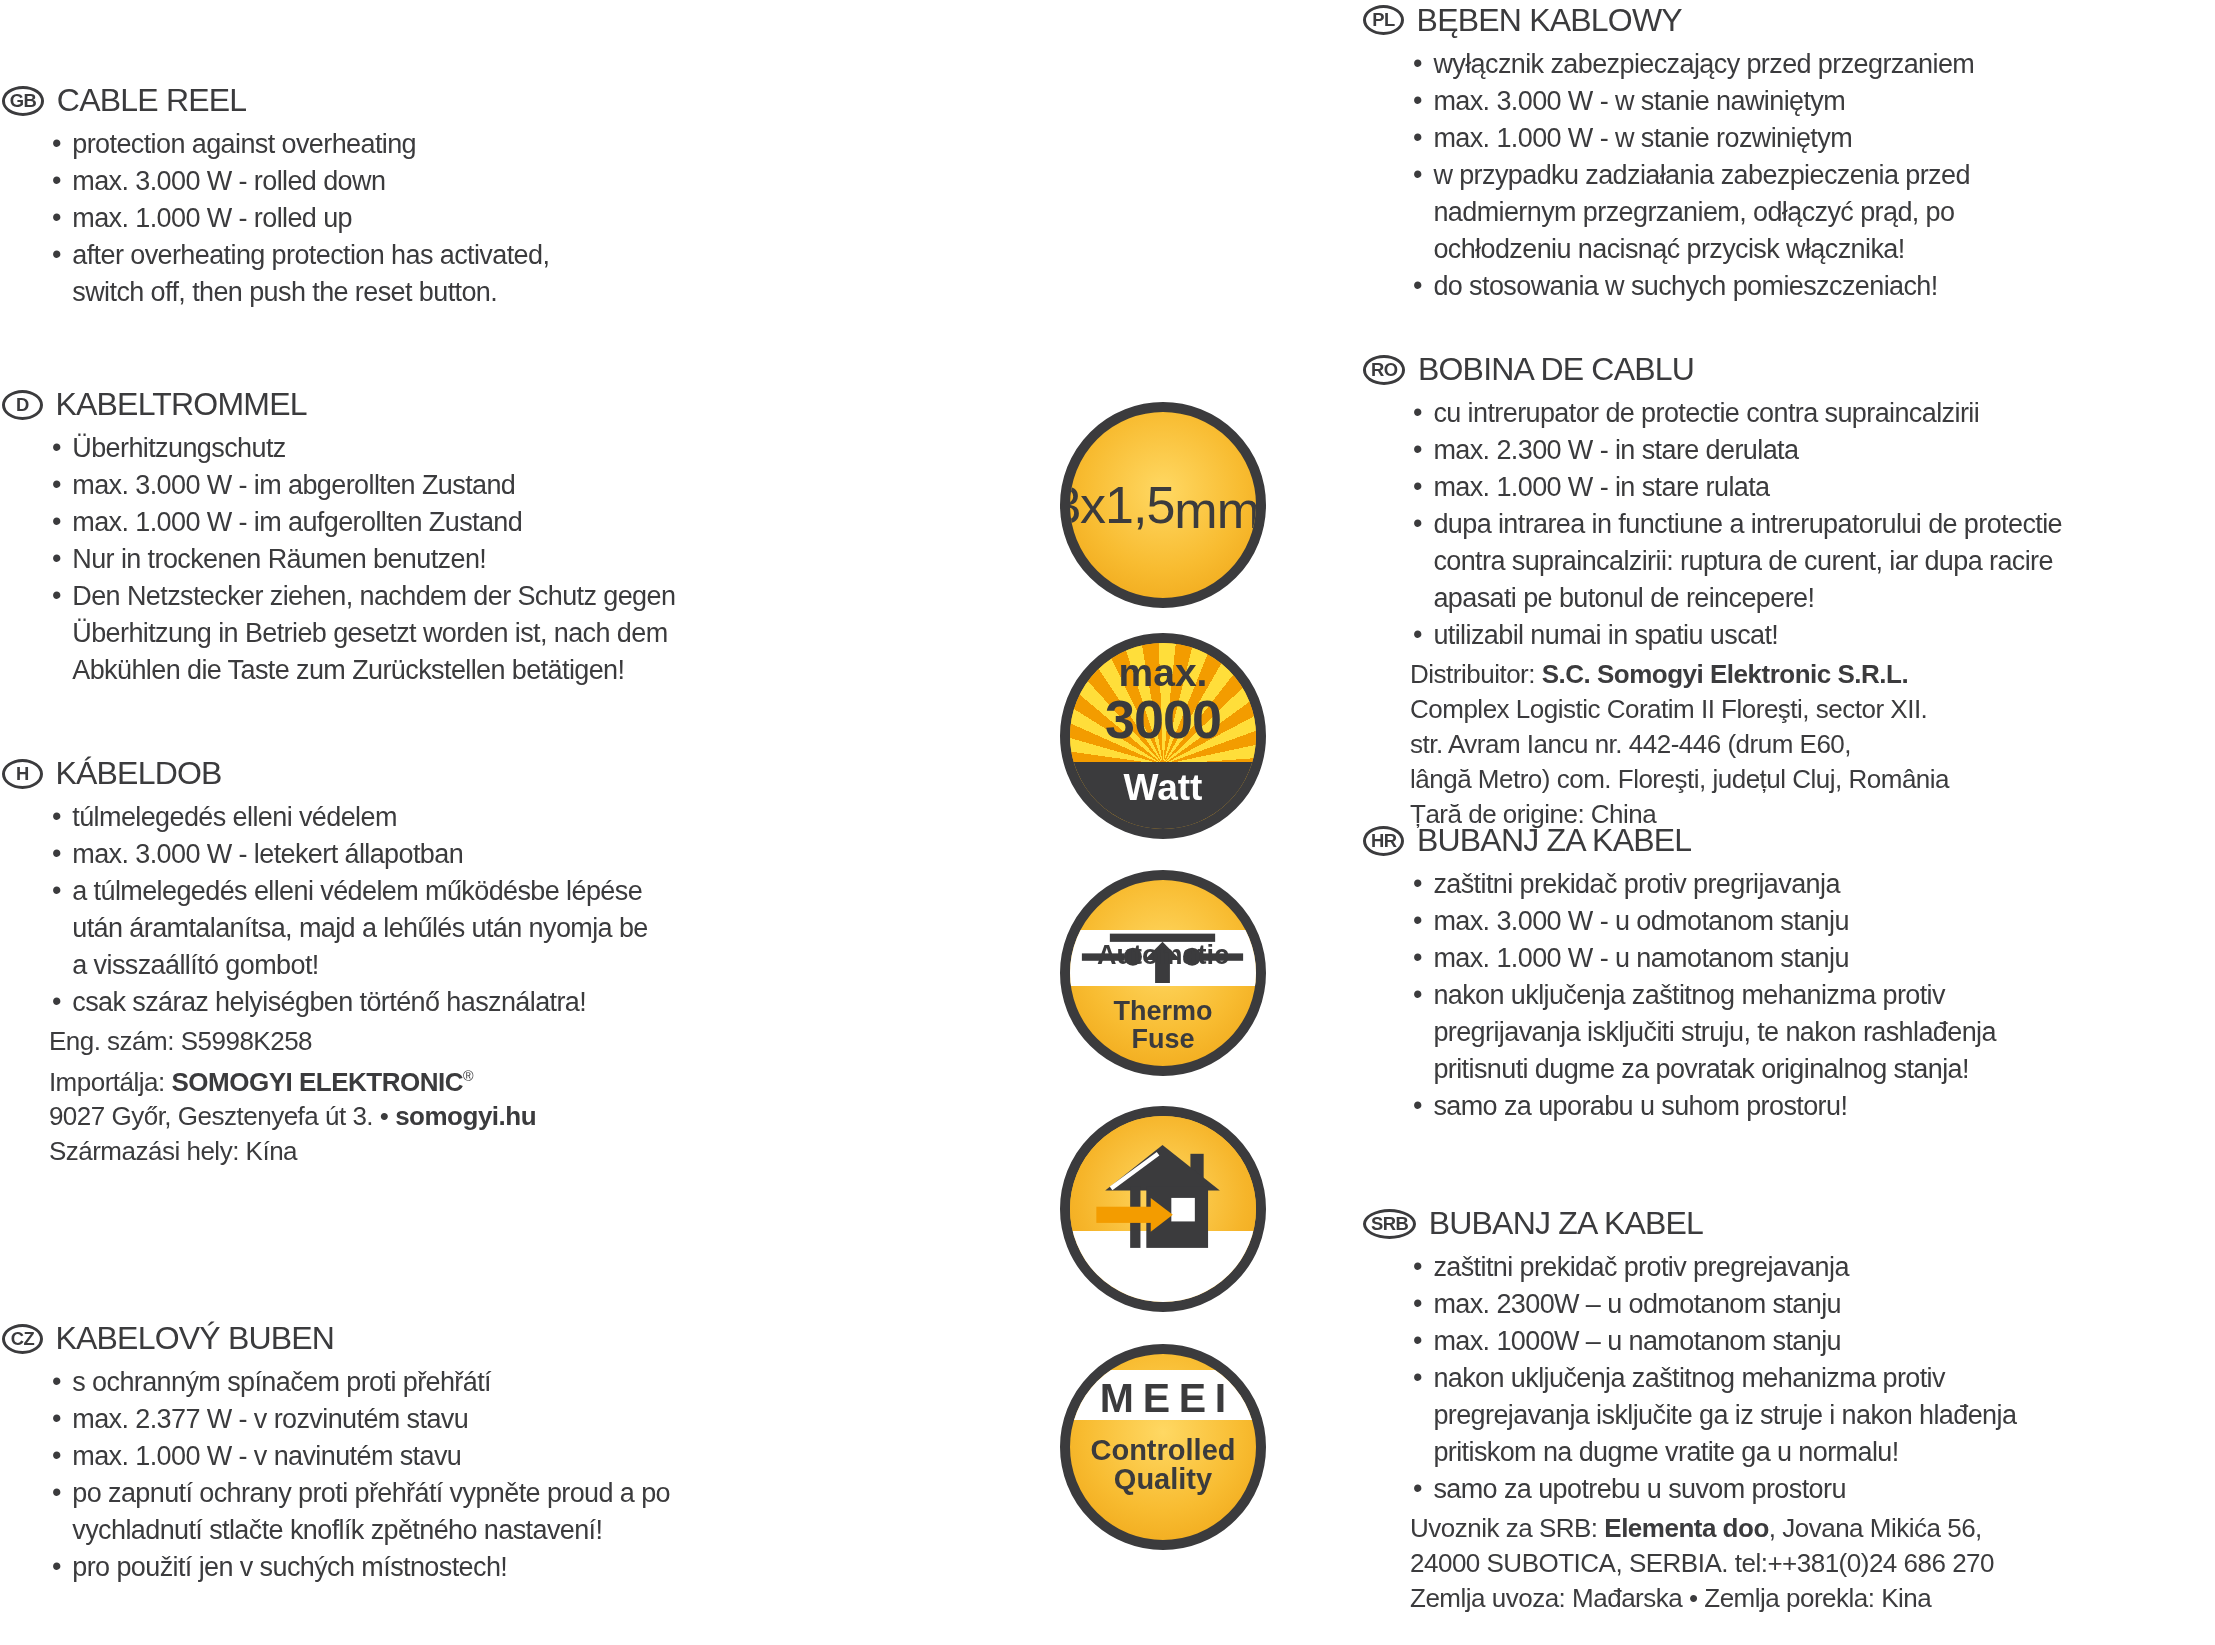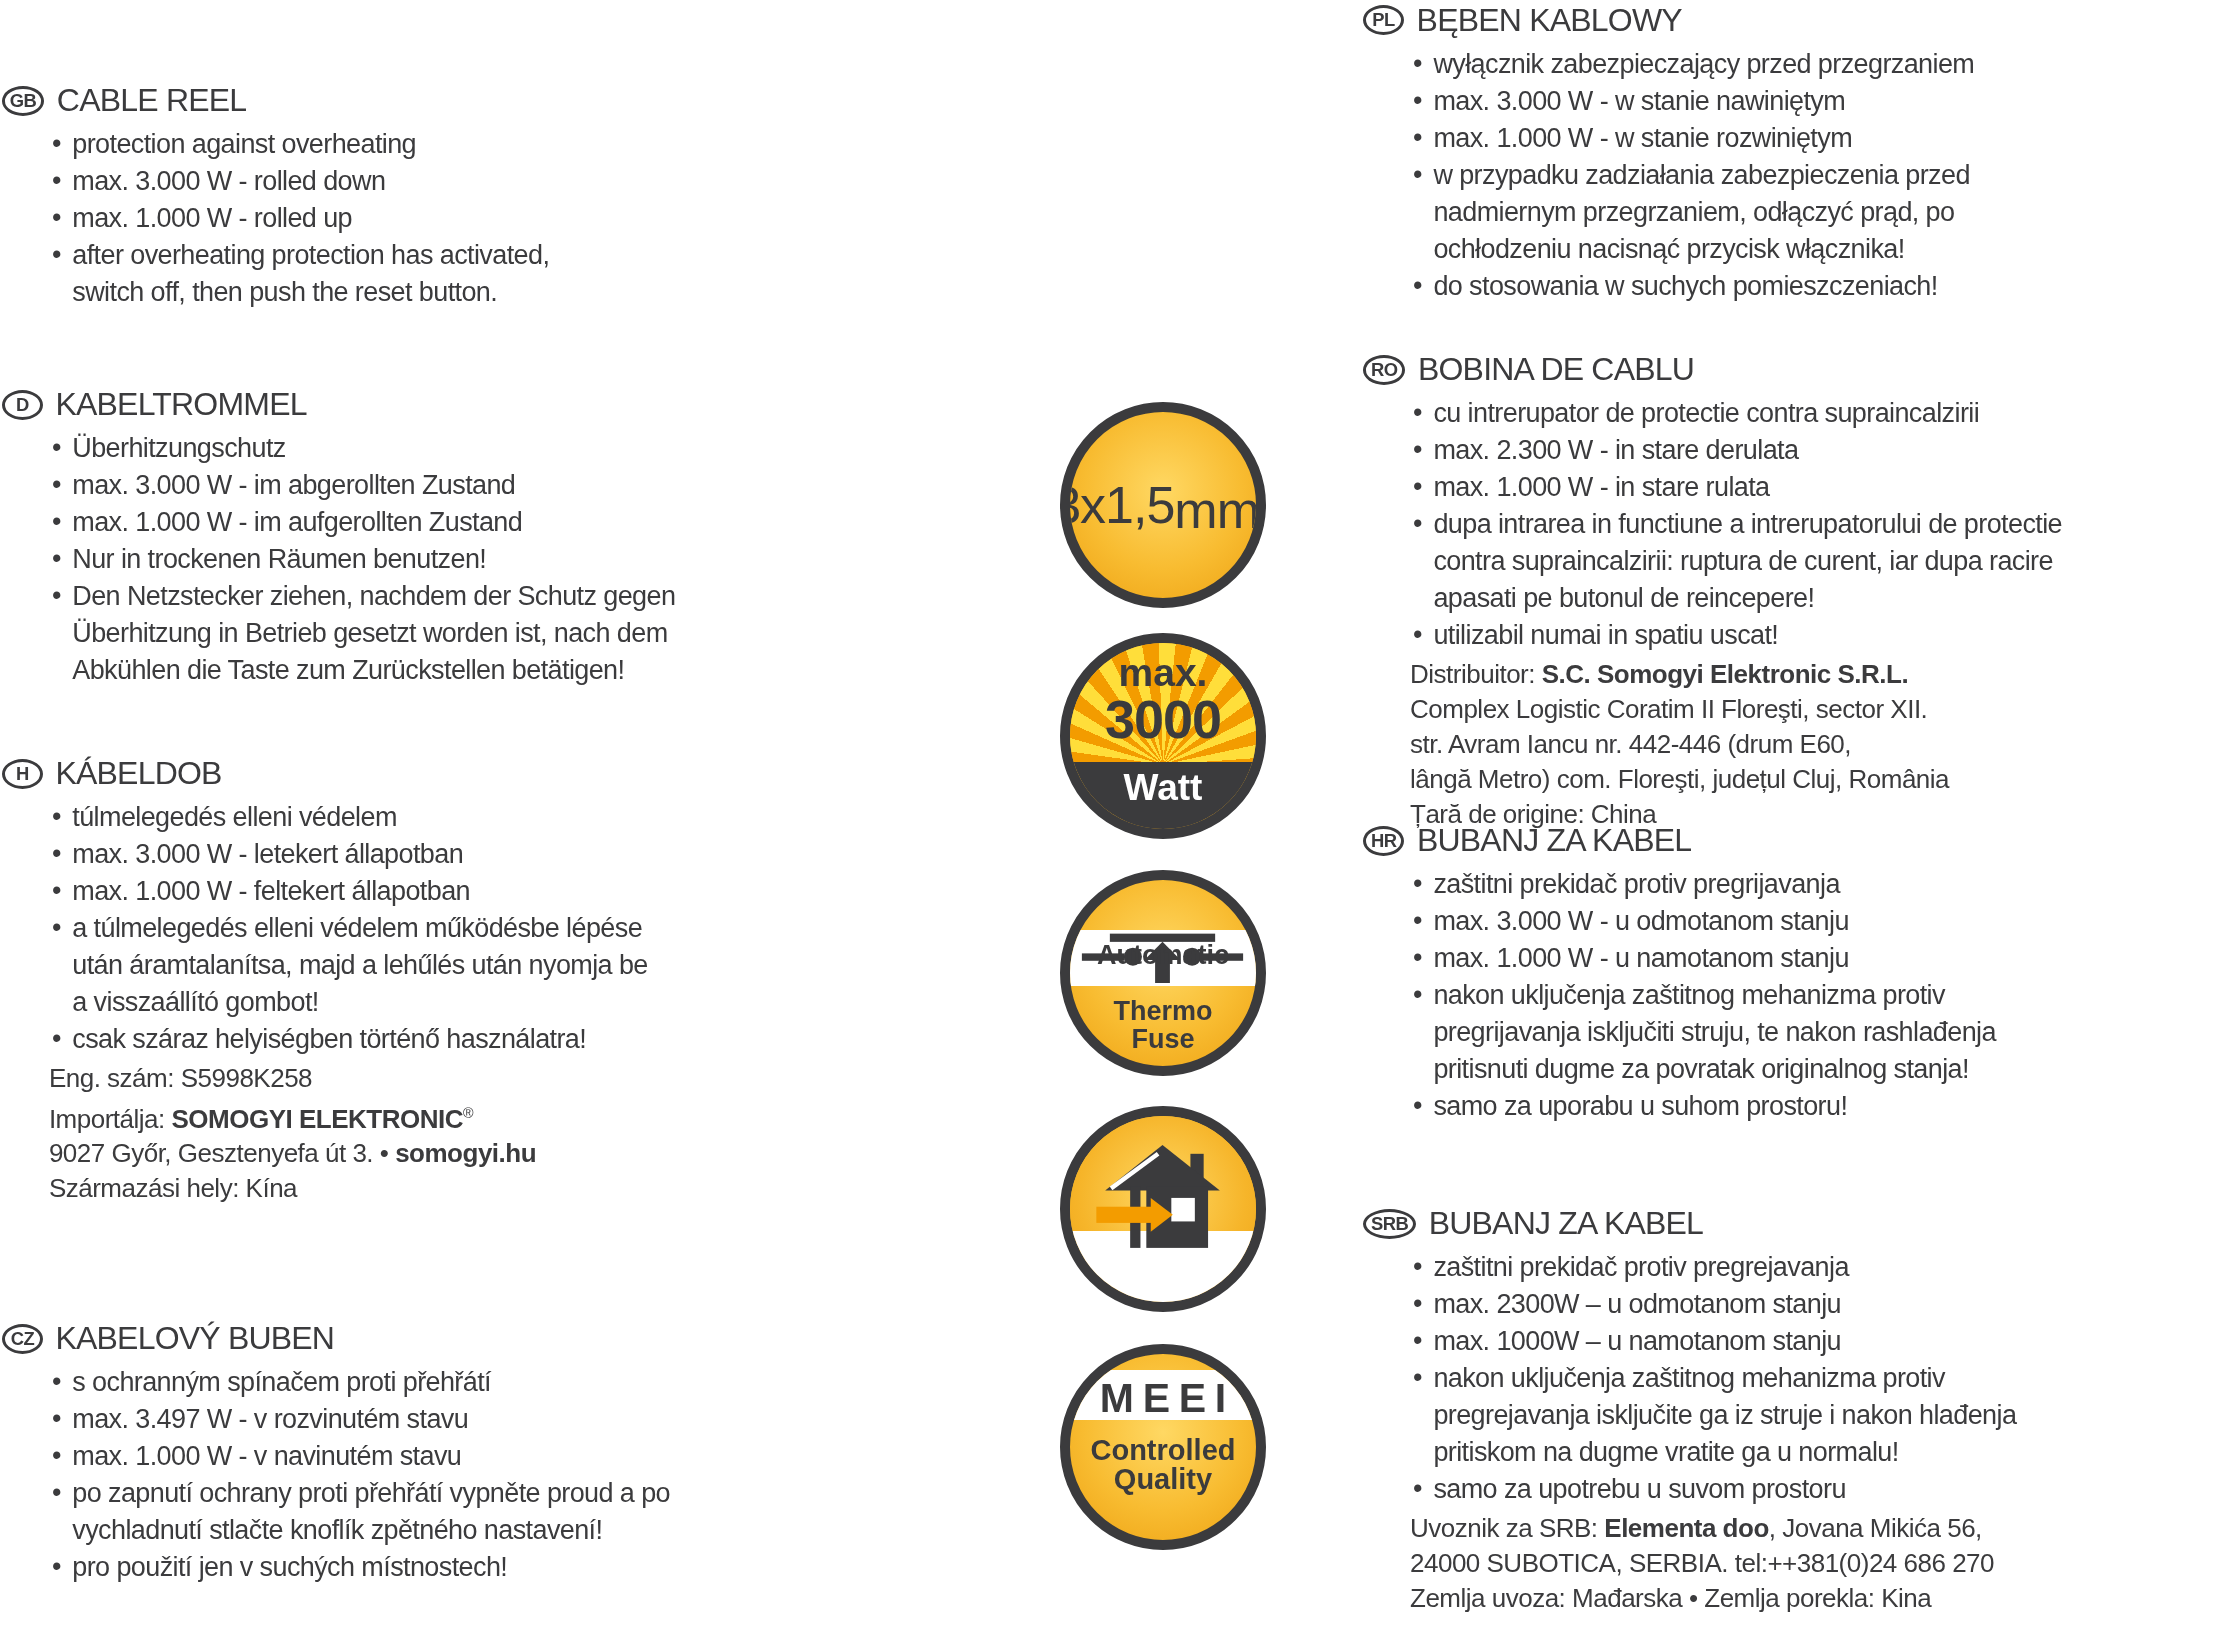--- a/index.html
+++ b/index.html
@@ -103,41 +103,40 @@
       </ul>
     </div>
     <div class="section" style="left: 1.9px; top: 755px; width: 1029px;">
       <div class="sec-head">
         <span class="lang-code">H</span>
         <span class="sec-title">KÁBELDOB</span>
       </div>
       <ul class="bullets">
         <li>túlmelegedés elleni védelem</li>
         <li>max. 3.000 W - letekert állapotban</li>
-        <li>max. 1.000 W - feltekert állapotban</li>
         <li>a túlmelegedés elleni védelem működésbe lépése
 után áramtalanítsa, majd a lehűlés után nyomja be
 a visszaállító gombot!</li>
         <li>csak száraz helyiségben történő használatra!</li>
       </ul>
       <div class="sec-footer">
         <div><span>Eng. szám: S5998K258</span></div>
         <div><span>Importálja: </span><span class="seg-b">SOMOGYI ELEKTRONIC</span><span class="seg-sup">®</span></div>
         <div><span>9027 Győr, Gesztenyefa út 3.  •  </span><span class="seg-b">somogyi.hu</span></div>
         <div><span>Származási hely: Kína</span></div>
       </div>
     </div>
     <div class="section" style="left: 1.9px; top: 1320px; width: 1029px;">
       <div class="sec-head">
         <span class="lang-code">CZ</span>
         <span class="sec-title">KABELOVÝ BUBEN</span>
       </div>
       <ul class="bullets">
         <li>s ochranným spínačem proti přehřátí</li>
-        <li>max. 3.497 W - v rozvinutém stavu</li>
+        <li>max. 2.377 W - v rozvinutém stavu</li>
         <li>max. 1.000 W - v navinutém stavu</li>
         <li>po zapnutí ochrany proti přehřátí vypněte proud a po
 vychladnutí stlačte knoflík zpětného nastavení!</li>
         <li>pro použití jen v suchých místnostech!</li>
       </ul>
     </div>
   </div>
 <div id="right-col">
     <div class="section" style="left: 1363px; top: 1.9px; width: 844px;">
       <div class="sec-head">

